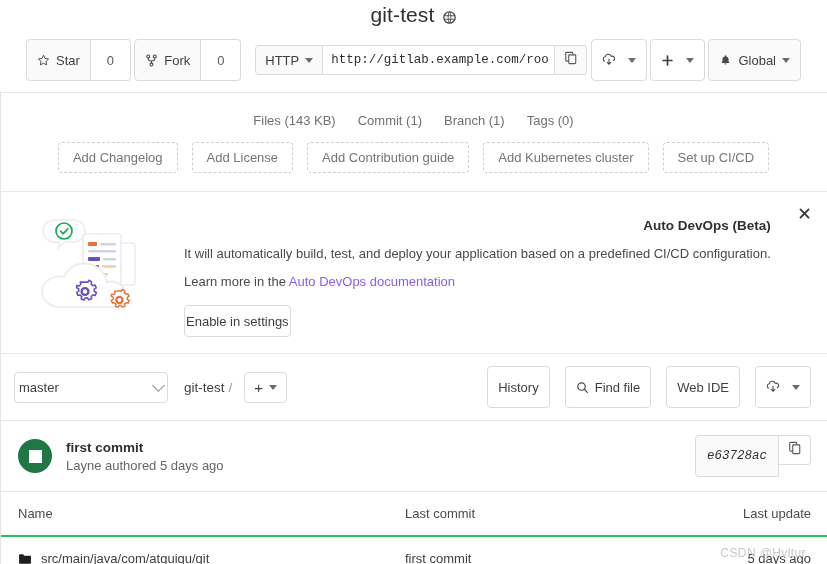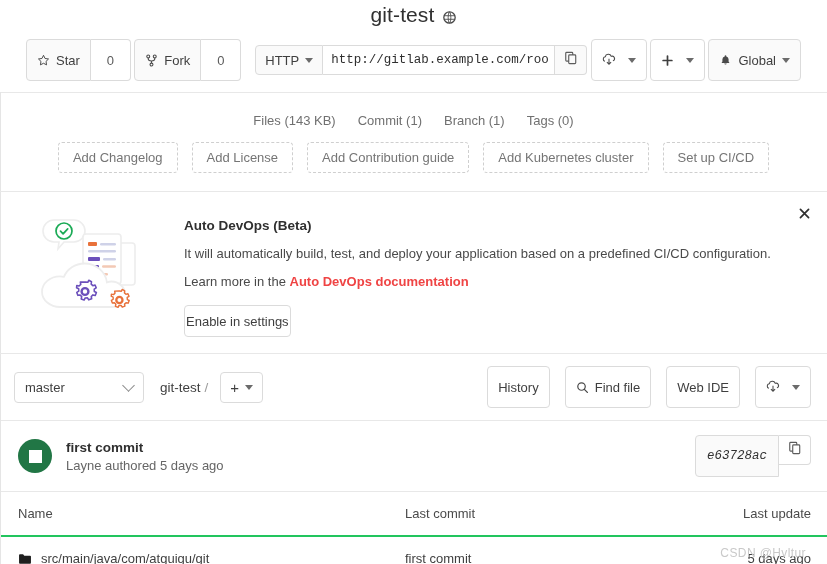--- a/index.html
+++ b/index.html
@@ -108,44 +108,44 @@
 
   
   .devops {
     border-top: 1px solid #e8e8e8;
     border-bottom: 1px solid #e8e8e8;
     display: flex; padding: 14px 20px 16px 24px; position: relative;
     min-height: 132px;
   }
   .devops-art { width: 150px; flex: none; padding-top: 6px; }
   .devops-body { padding-left: 10px; padding-top: 12px; }
-  .devops-title { font-size: 13.5px; font-weight: bold; color: #303030; }
+  .devops-title { font-size: 13.5px; font-weight: bold; color: #303030; text-align: right; }
   .devops-desc { font-size: 13px; color: #4a4a4a; margin-top: 13px; }
   .devops-learn { font-size: 13px; color: #4a4a4a; margin-top: 13px; }
-  .link { color: #ef4444; cursor: pointer; font-weight: bold; }
+  .link { color: #8b5cf6; cursor: pointer; }
   .devops-enable {
     margin-top: 16px; border: 1px solid #dbdbdb; background: #fff;
     border-radius: 4px; height: 32px; padding: 0 1px; font-size: 13px;
     color: #3f3f3f; display: inline-flex; align-items: center; cursor: pointer;
   }
   .close-x {
     position: absolute; right: 14px; top: 12px; width: 18px; height: 18px;
     display: flex; align-items: center; justify-content: center;
     cursor: pointer; color: #303030;
   }
 
   
   .branch-bar {
     display: flex; align-items: center; padding: 12px 16px 12px 14px;
     border-bottom: 1px solid #e8e8e8;
   }
   .branch-select {
-    width: 130px; height: 31px; border: 1px solid #dbdbdb; border-radius: 4px;
+    width: 154px; height: 31px; border: 1px solid #dbdbdb; border-radius: 4px;
     background: #fff; display: flex; align-items: center;
-    justify-content: space-between; padding: 0 10px; font-size: 13px;
+    justify-content: space-between; padding: 0 4px; font-size: 13px;
     color: #3f3f3f; cursor: pointer;
   }
   .chev {
     width: 9px; height: 9px; border-right: 1.6px solid #8a8a8a;
     border-bottom: 1.6px solid #8a8a8a; transform: rotate(45deg);
     margin-top: -4px;
   }
   .crumb {
     margin-left: 16px; font-size: 13.5px; color: #3f3f3f;
   }

